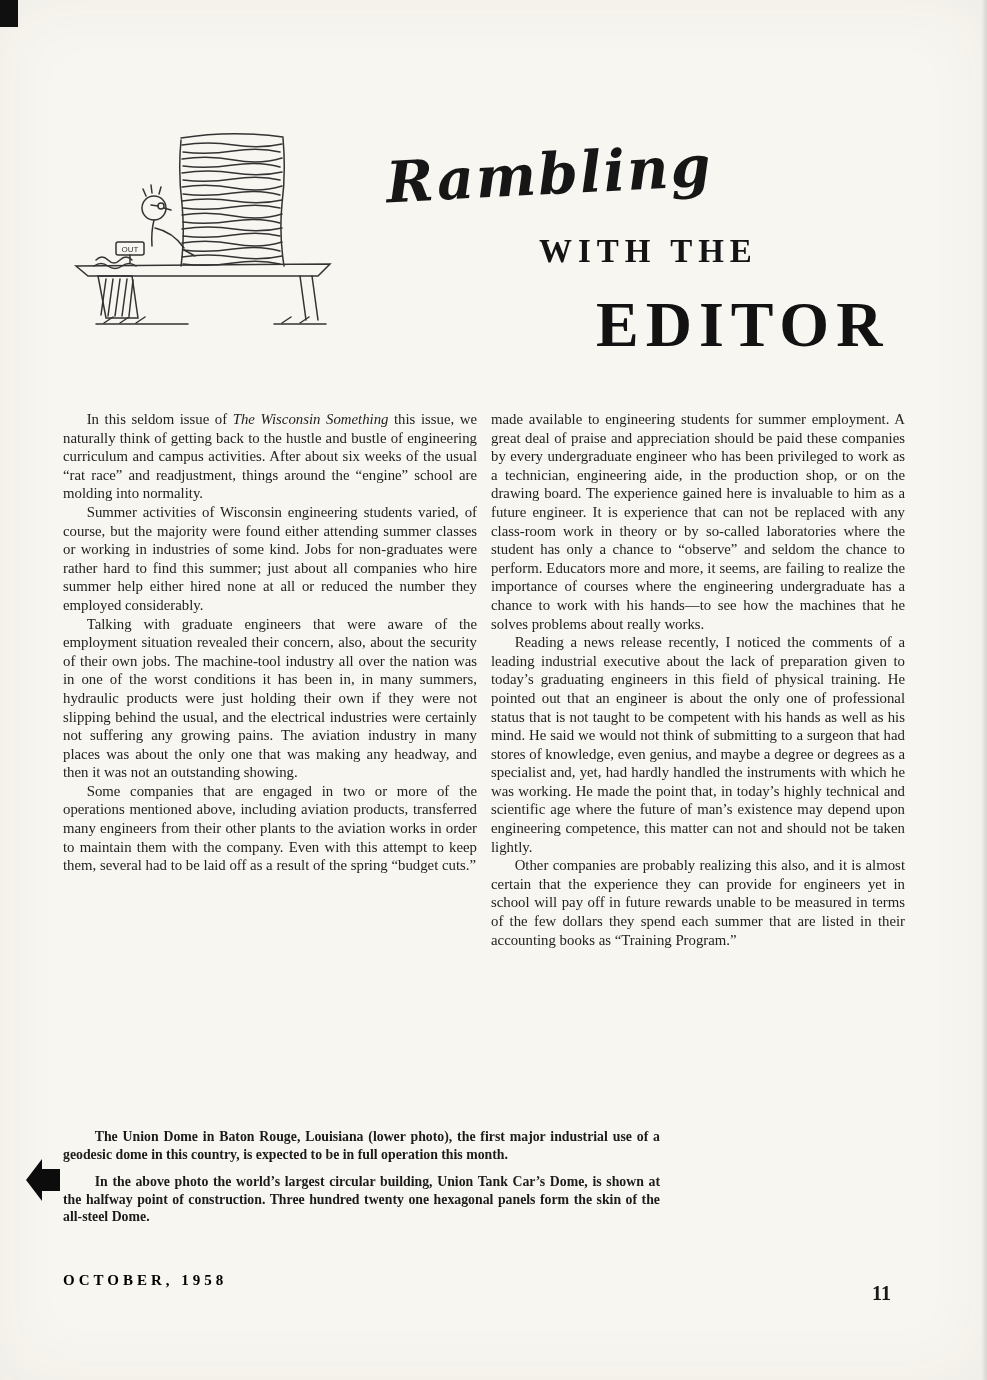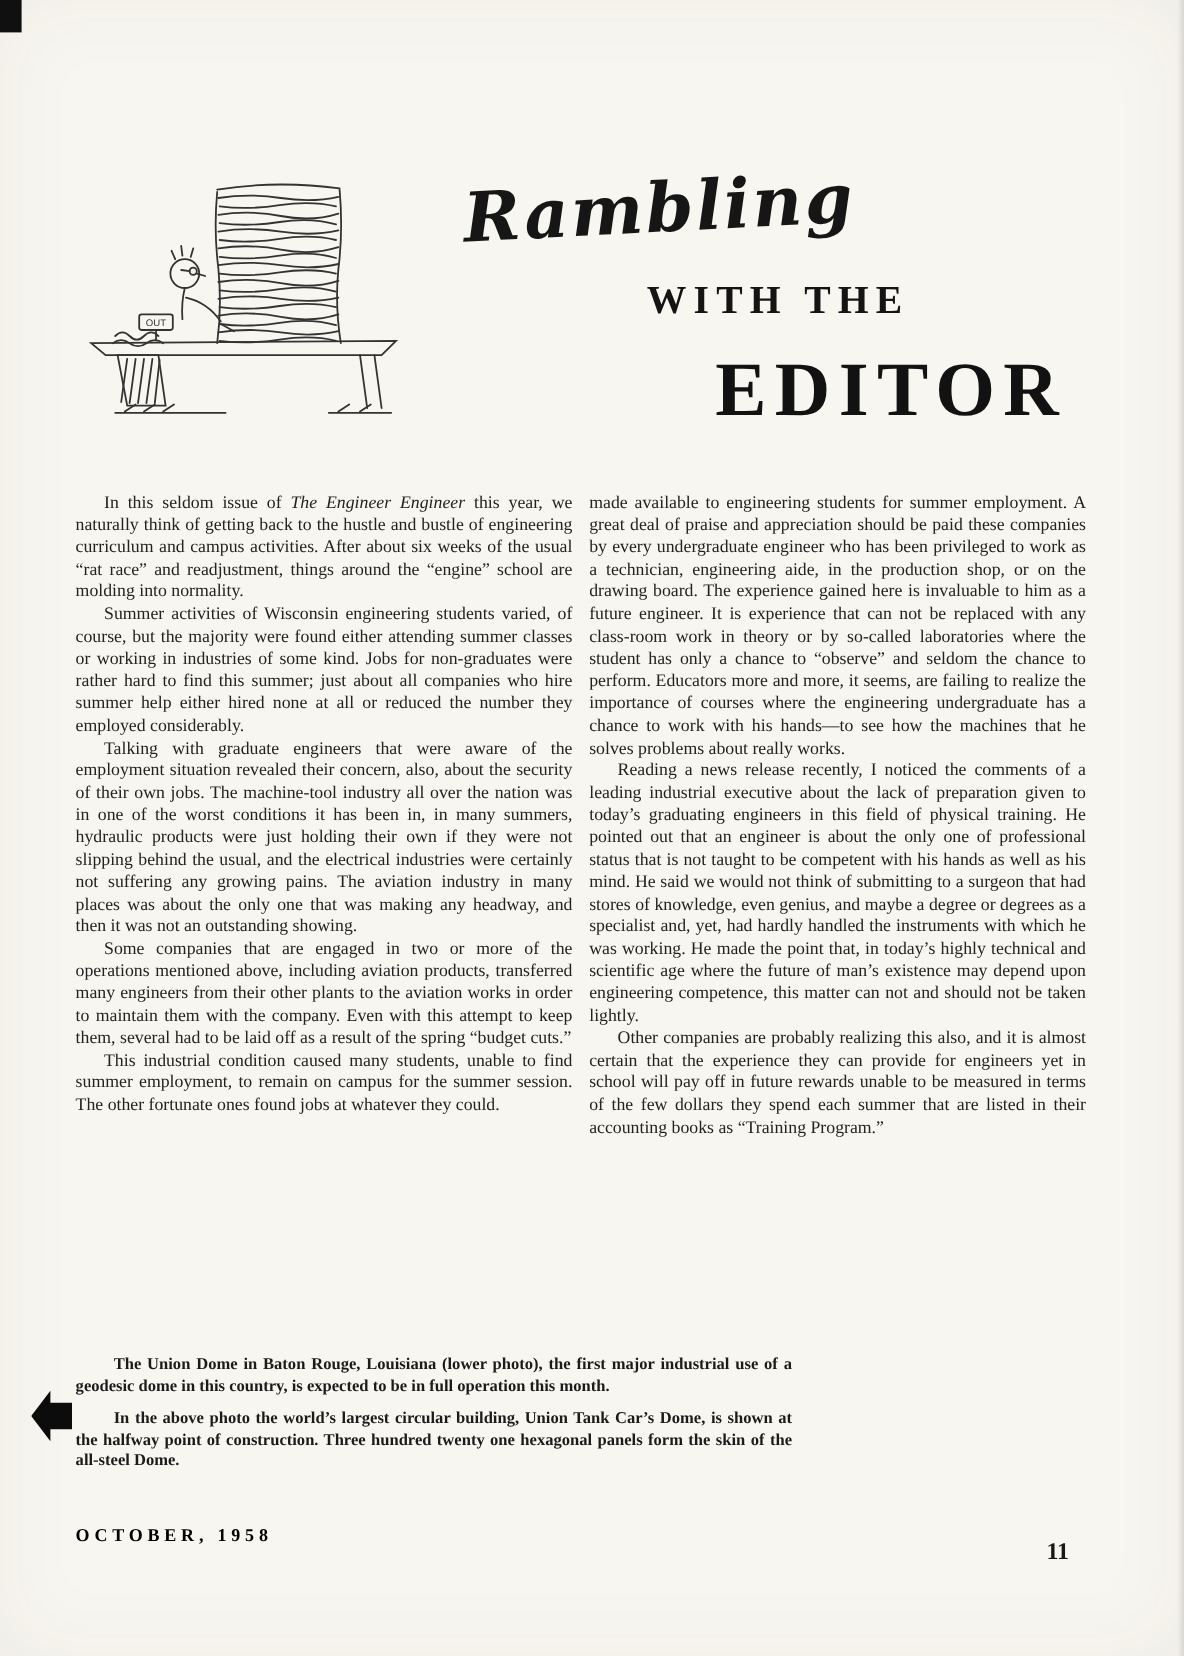--- a/index.html
+++ b/index.html
@@ -12,21 +12,21 @@
     box-shadow: inset 0 0 70px rgba(60,50,30,0.05);
     font-family:"Liberation Serif", serif;
     color:#1e1e1e;
     overflow:hidden;
   }
   .corner-mark { position:absolute; left:0; top:0; width:18px; height:27px; background:#101010; }
   .right-edge  { position:absolute; right:0; top:0; width:6px; height:100%;
                  background:linear-gradient(to right,#f3f1eb,#d7d5cf); }
 
   
-  .cartoon { position:absolute; left:68px; top:138px; width:274px; height:254px; }
+  .cartoon { position:absolute; left:68px; top:118px; width:274px; height:254px; }
   .title-script {
     position:absolute; left:386px; top:140px;
     font-family:"DejaVu Serif", serif; font-style:italic; font-weight:600;
     font-size:57px; transform:rotate(-3deg); letter-spacing:2px; color:#161616;
   }
   .title-withthe {
     position:absolute; left:539px; top:233px;
     font-size:33px; font-weight:700; letter-spacing:6px; color:#141414;
   }
   .title-editor {
@@ -119,25 +119,24 @@
       <text x="62" y="134" text-anchor="middle" font-size="8" font-family="Liberation Sans, sans-serif" fill="#333">OUT</text>
     </svg>
   </div>
 
   <div class="title-script">Rambling</div>
   <div class="title-withthe">WITH THE</div>
   <div class="title-editor">EDITOR</div>
 
   <main class="columns">
     <div class="col">
-      <p class="indent"><span>In this seldom issue of </span><i>The Engineer Engineer</i><span> this year, we naturally think of getting back to the hustle and bustle of engineering curriculum and campus activities. After about six weeks of the usual “rat race” and readjustment, things around the “engine” school are molding into normality.</span></p>
+      <p class="indent"><span>In this seldom issue of </span><i>The Wisconsin Something</i><span> this issue, we naturally think of getting back to the hustle and bustle of engineering curriculum and campus activities. After about six weeks of the usual “rat race” and readjustment, things around the “engine” school are molding into normality.</span></p>
       <p class="indent">Summer activities of Wisconsin engineering students varied, of course, but the majority were found either attending summer classes or working in industries of some kind. Jobs for non-graduates were rather hard to find this summer; just about all companies who hire summer help either hired none at all or reduced the number they employed considerably.</p>
       <p class="indent">Talking with graduate engineers that were aware of the employment situation revealed their concern, also, about the security of their own jobs. The machine-tool industry all over the nation was in one of the worst conditions it has been in, in many summers, hydraulic products were just holding their own if they were not slipping behind the usual, and the electrical industries were certainly not suffering any growing pains. The aviation industry in many places was about the only one that was making any headway, and then it was not an outstanding showing.</p>
       <p class="indent">Some companies that are engaged in two or more of the operations mentioned above, including aviation products, transferred many engineers from their other plants to the aviation works in order to maintain them with the company. Even with this attempt to keep them, several had to be laid off as a result of the spring “budget cuts.”</p>
-      <p class="indent">This industrial condition caused many students, unable to find summer employment, to remain on campus for the summer session. The other fortunate ones found jobs at whatever they could.</p>
     </div>
     <div class="col">
       <p>made available to engineering students for summer employment. A great deal of praise and appreciation should be paid these companies by every undergraduate engineer who has been privileged to work as a technician, engineering aide, in the production shop, or on the drawing board. The experience gained here is invaluable to him as a future engineer. It is experience that can not be replaced with any class-room work in theory or by so-called laboratories where the student has only a chance to “observe” and seldom the chance to perform. Educators more and more, it seems, are failing to realize the importance of courses where the engineering undergraduate has a chance to work with his hands—to see how the machines that he solves problems about really works.</p>
       <p class="indent">Reading a news release recently, I noticed the comments of a leading industrial executive about the lack of preparation given to today’s graduating engineers in this field of physical training. He pointed out that an engineer is about the only one of professional status that is not taught to be competent with his hands as well as his mind. He said we would not think of submitting to a surgeon that had stores of knowledge, even genius, and maybe a degree or degrees as a specialist and, yet, had hardly handled the instruments with which he was working. He made the point that, in today’s highly technical and scientific age where the future of man’s existence may depend upon engineering competence, this matter can not and should not be taken lightly.</p>
       <p class="indent">Other companies are probably realizing this also, and it is almost certain that the experience they can provide for engineers yet in school will pay off in future rewards unable to be measured in terms of the few dollars they spend each summer that are listed in their accounting books as “Training Program.”</p>
     </div>
   </main>
 
   <div class="arrow">
     <svg viewBox="0 0 36 44" width="36" height="44">

